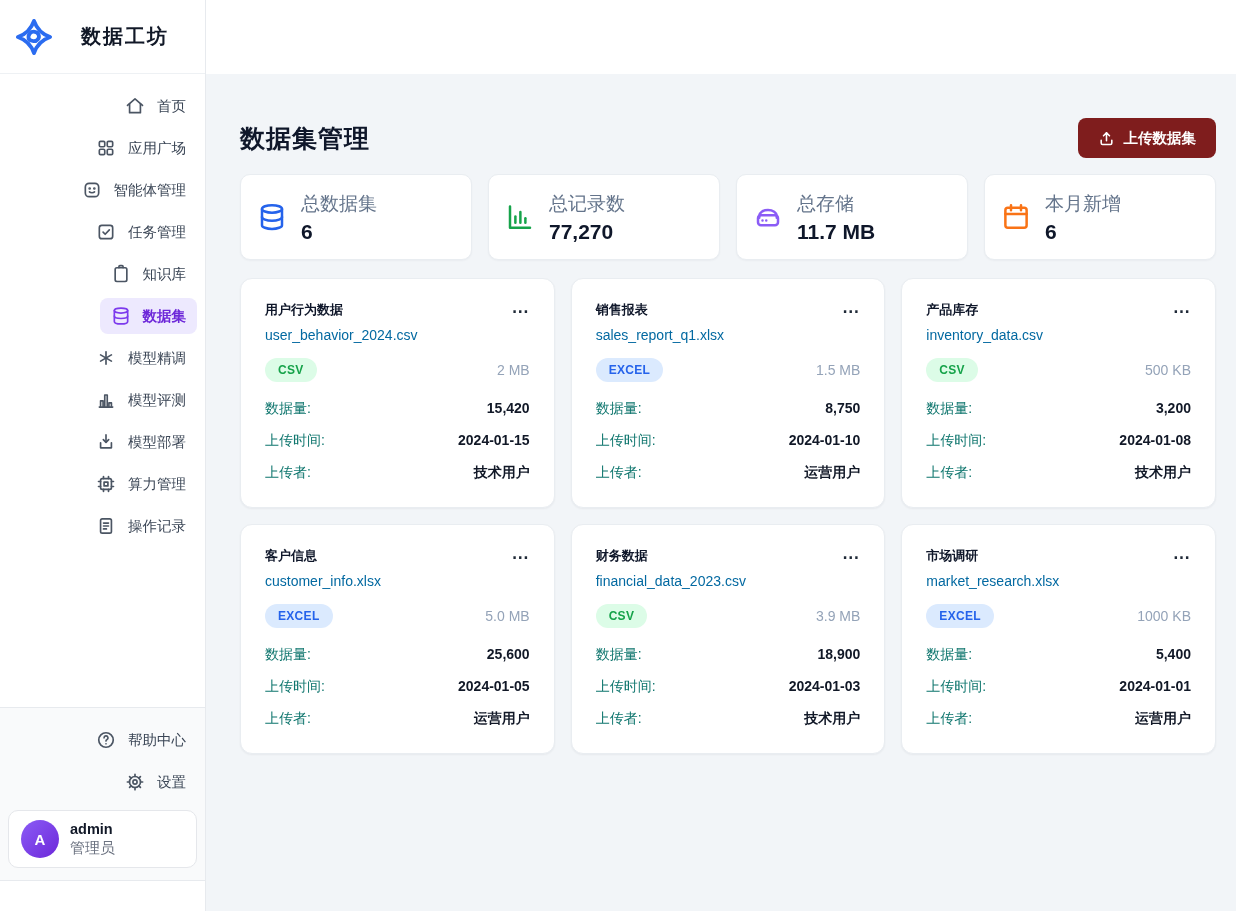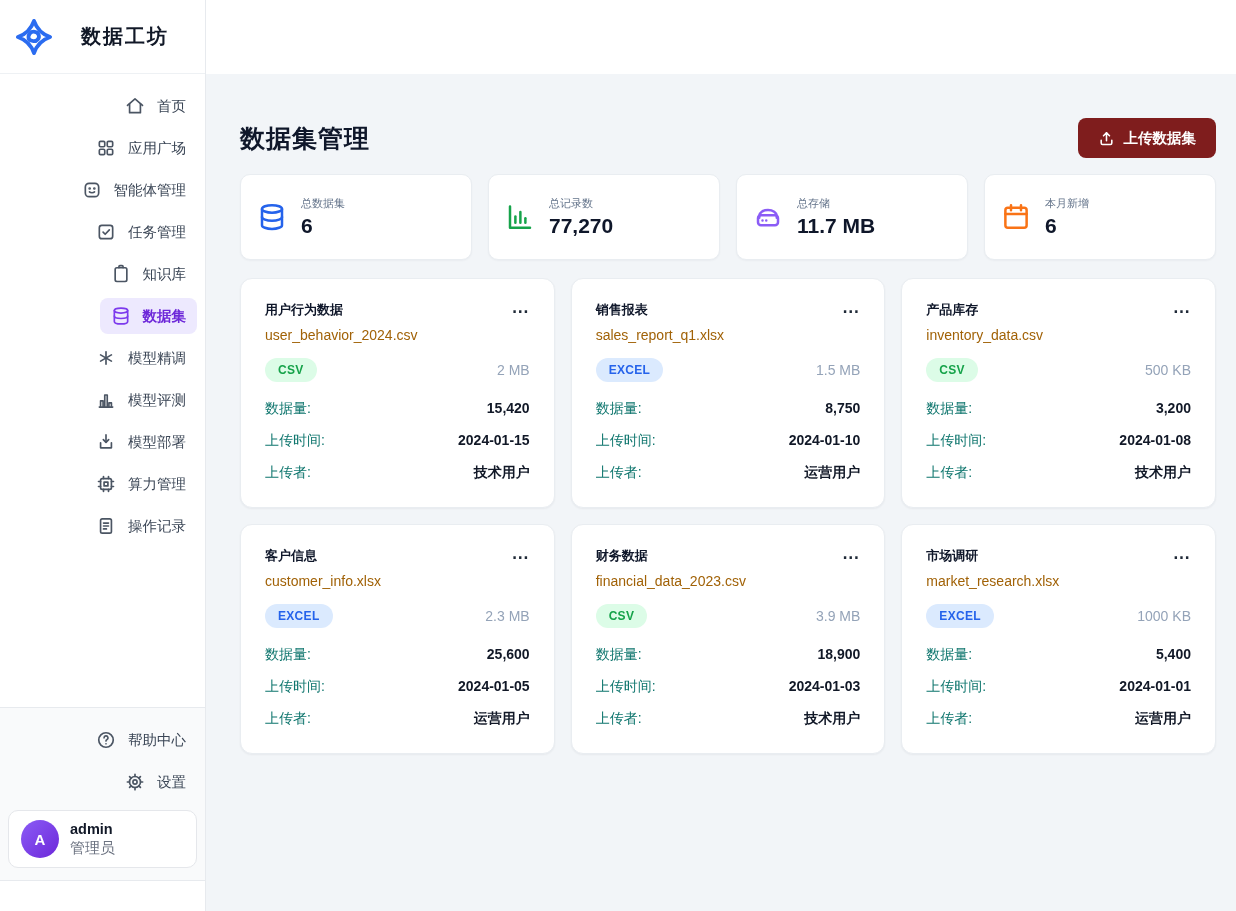--- a/index.html
+++ b/index.html
@@ -30,29 +30,29 @@
   .main-top { height:74px; background:#fff; }
   .content { padding:44px 20px 0 34px; }
   .page-head { display:flex; justify-content:space-between; align-items:center; margin-bottom:16px; }
   .page-title { font-size:25px; font-weight:bold; letter-spacing:1px; }
   .upload-btn { border:none; border-radius:8px; height:40px; padding:0 20px; font-size:14.5px; font-weight:bold; color:#fff; display:flex; align-items:center; gap:9px; cursor:pointer; font-family:inherit; }
   .upload-btn svg { width:17px; height:17px; }
 
   .stats { display:grid; grid-template-columns:repeat(4,1fr); gap:16px; margin-bottom:18px; }
   .stat-card { background:#fff; border:1px solid #e9edf1; border-radius:10px; height:86px; padding:0 16px; display:flex; align-items:center; gap:14px; box-shadow:0 1px 2px rgba(16,24,40,.04); }
   .stat-icon { width:30px; height:30px; flex:none; }
-  .stat-label { font-size:11px; color:#64748b; }
+  .stat-label { font-size:19px; color:#64748b; }
   .stat-value { font-size:21px; font-weight:bold; margin-top:3px; }
 
   .grid { display:grid; grid-template-columns:repeat(3,1fr); gap:16px; padding-bottom:20px; }
   .ds-card { background:#fff; border:1px solid #e9edf1; border-radius:12px; padding:22px 24px 18px; box-shadow:0 1px 2px rgba(16,24,40,.05); cursor:pointer; }
   .ds-head { display:flex; justify-content:space-between; align-items:flex-start; }
   .ds-title { font-size:13px; font-weight:bold; }
   .ds-menu { background:none; border:none; font-size:17px; font-weight:bold; color:#1f2937; cursor:pointer; line-height:1; padding:2px 0; letter-spacing:1px; }
-  .ds-file { font-size:14px; color:#a16207; margin-top:5px; }
+  .ds-file { font-size:14px; color:#0369a1; margin-top:5px; }
   .ds-badge-row { display:flex; justify-content:space-between; align-items:center; margin-top:15px; }
   .badge { font-size:12px; font-weight:bold; padding:5px 13px; border-radius:999px; letter-spacing:.3px; }
   .ds-size { font-size:14px; color:#94a3b8; }
   .ds-details { margin-top:11px; }
   .ds-row { display:flex; justify-content:space-between; padding:7px 0; font-size:14px; }
   .ds-row .lbl { color:#0f766e; }
   .ds-row .val { color:#111827; font-weight:bold; }
 </style>
 </head>
 <body>
@@ -402,21 +402,21 @@
   </article>
 
   <article class="ds-card">
     <div class="ds-head">
       <h2 class="ds-title">客户信息</h2>
       <button class="ds-menu">⋯</button>
     </div>
     <div class="ds-file">customer_info.xlsx</div>
     <div class="ds-badge-row">
       <span class="badge" style="background: rgb(219, 234, 254); color: rgb(37, 99, 235);">EXCEL</span>
-      <span class="ds-size">2.3 MB</span>
+      <span class="ds-size">5.0 MB</span>
     </div>
     <div class="ds-details">
       <div class="ds-row">
               <span class="lbl">数据量:</span>
               <span class="val">25,600</span>
             </div>
       <div class="ds-row">
               <span class="lbl">上传时间:</span>
               <span class="val">2024-01-05</span>
             </div>

